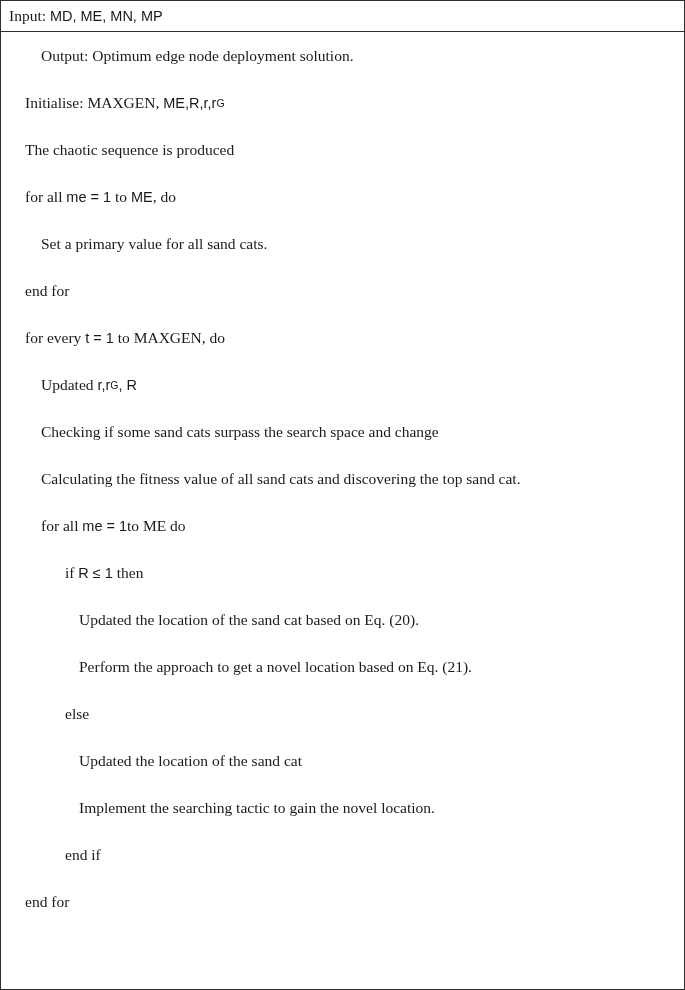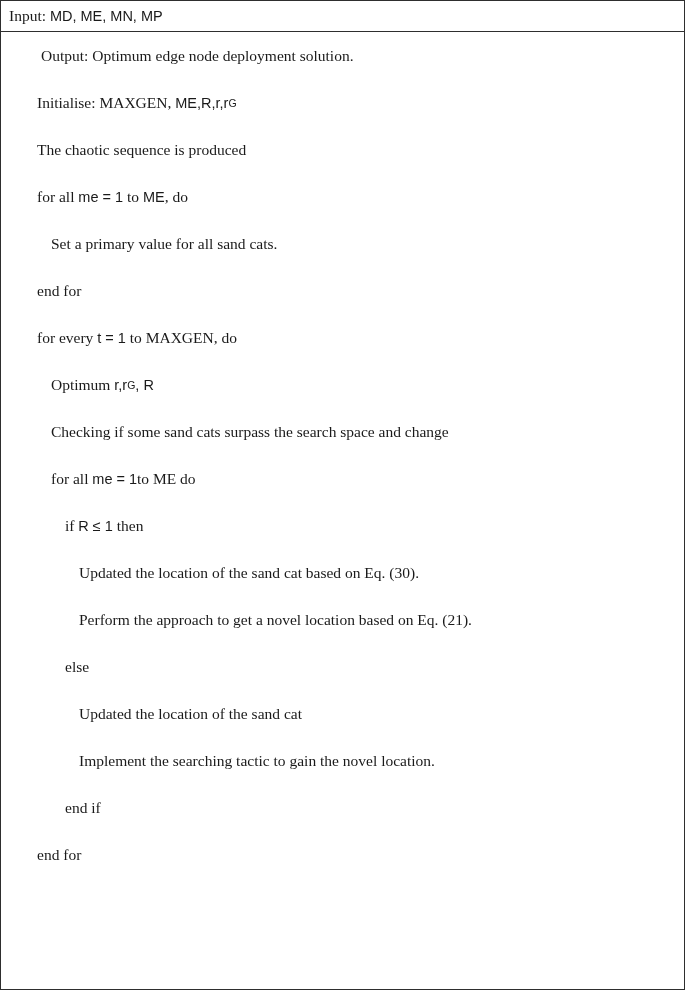--- a/index.html
+++ b/index.html
@@ -35,22 +35,22 @@
   }
   .algo-line {
     height: 47px;
     display: flex;
     align-items: center;
   }
   .algo-line span, .algo-header span {
     white-space: pre;
   }
   .indent-0 { padding-left: 8px; margin-left: 32px; }
-  .indent-1 { padding-left: 36px; }
-  .indent-2 { padding-left: 50px; }
+  .indent-1 { padding-left: 24px; }
+  .indent-2 { padding-left: 40px; }
   .indent-3 { padding-left: 64px; }
   .indent-4 { padding-left: 78px; }
   .seg-serif {
     font-family: "Liberation Serif", serif;
     font-size: 15.5px;
   }
   .seg-sans {
     font-family: "Liberation Sans", sans-serif;
     font-size: 14.5px;
   }
@@ -92,40 +92,43 @@
       </div>
       <div class="algo-line indent-1">
         <span class="seg-serif">end for</span>
       </div>
       <div class="algo-line indent-1">
         <span class="seg-serif">for every </span>
         <span class="seg-sans">t = 1</span>
         <span class="seg-serif"> to MAXGEN, do</span>
       </div>
       <div class="algo-line indent-2">
-        <span class="seg-serif">Optimum </span>
+        <span class="seg-serif">Updated </span>
         <span class="seg-sans">r,r</span>
         <span class="seg-sub">G</span>
         <span class="seg-sans">, R</span>
       </div>
       <div class="algo-line indent-2">
         <span class="seg-serif">Checking if some sand cats surpass the search space and change</span>
+      </div>
+      <div class="algo-line indent-2">
+        <span class="seg-serif">Calculating the fitness value of all sand cats and discovering the top sand cat.</span>
       </div>
       <div class="algo-line indent-2">
         <span class="seg-serif">for all </span>
         <span class="seg-sans">me = 1</span>
         <span class="seg-serif">to ME do</span>
       </div>
       <div class="algo-line indent-3">
         <span class="seg-serif">if </span>
         <span class="seg-sans">R ≤ 1</span>
         <span class="seg-serif"> then</span>
       </div>
       <div class="algo-line indent-4">
-        <span class="seg-serif">Updated the location of the sand cat based on Eq. (30).</span>
+        <span class="seg-serif">Updated the location of the sand cat based on Eq. (20).</span>
       </div>
       <div class="algo-line indent-4">
         <span class="seg-serif">Perform the approach to get a novel location based on Eq. (21).</span>
       </div>
       <div class="algo-line indent-3">
         <span class="seg-serif">else</span>
       </div>
       <div class="algo-line indent-4">
         <span class="seg-serif">Updated the location of the sand cat</span>
       </div>

